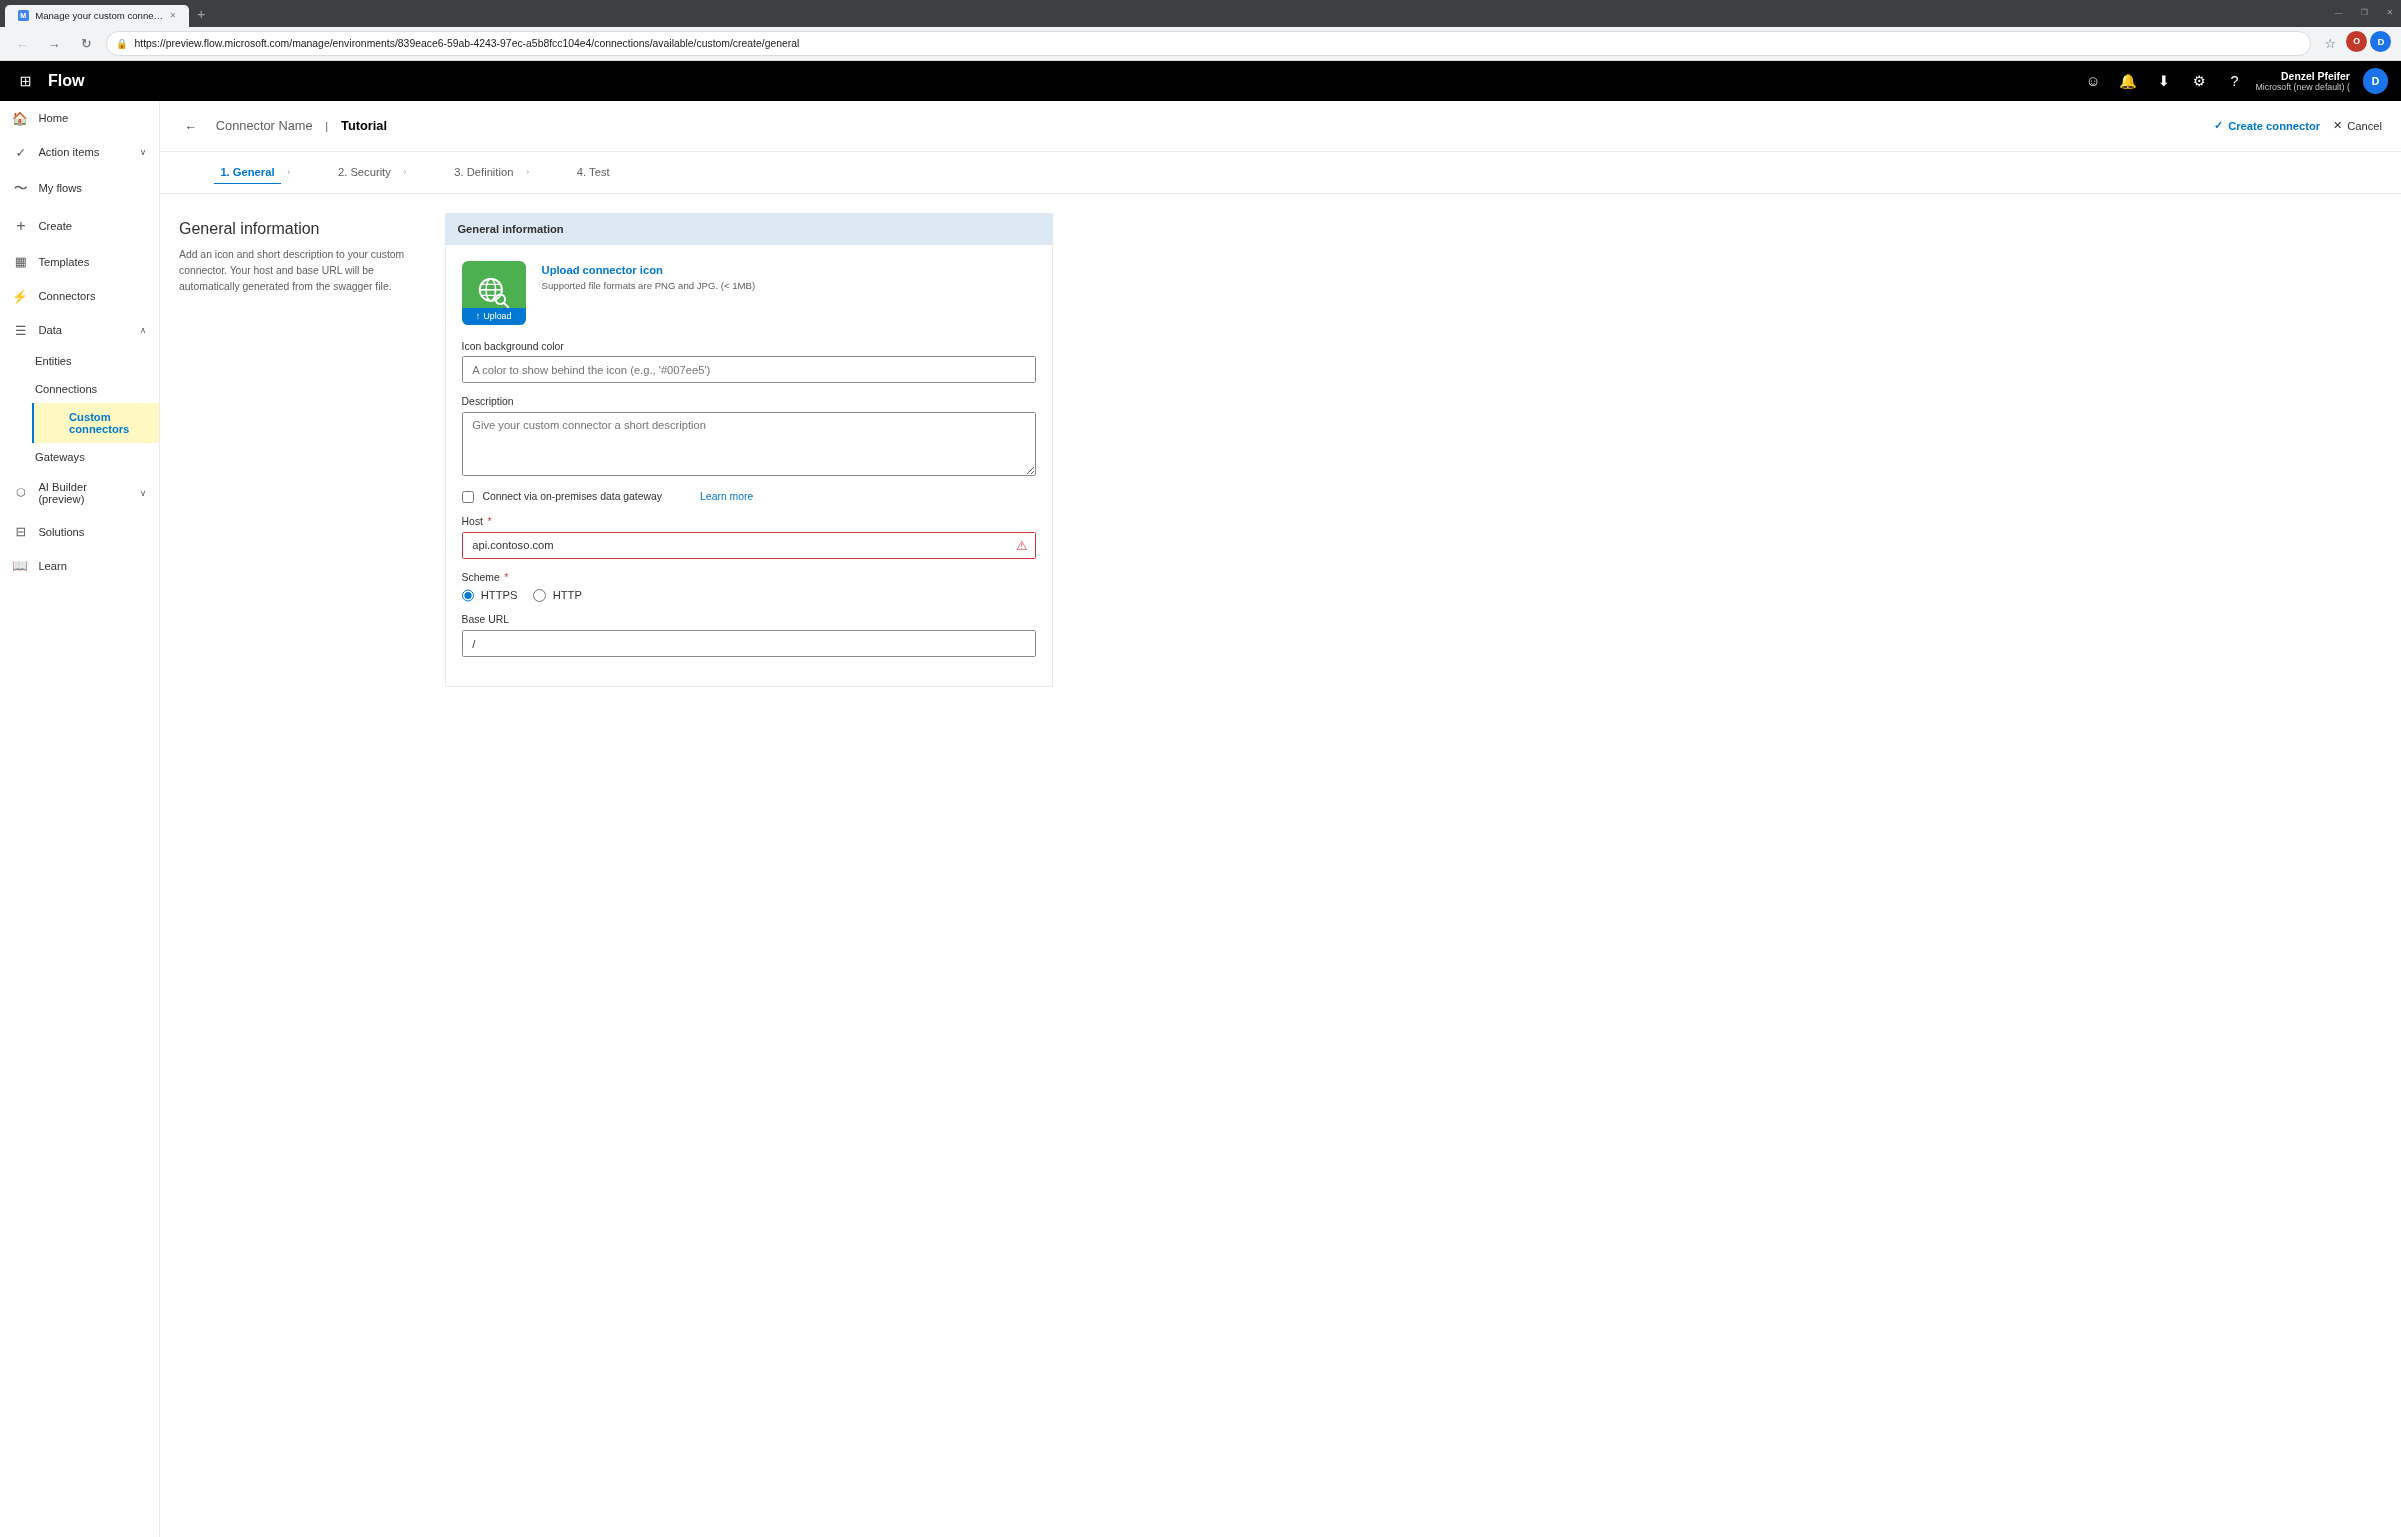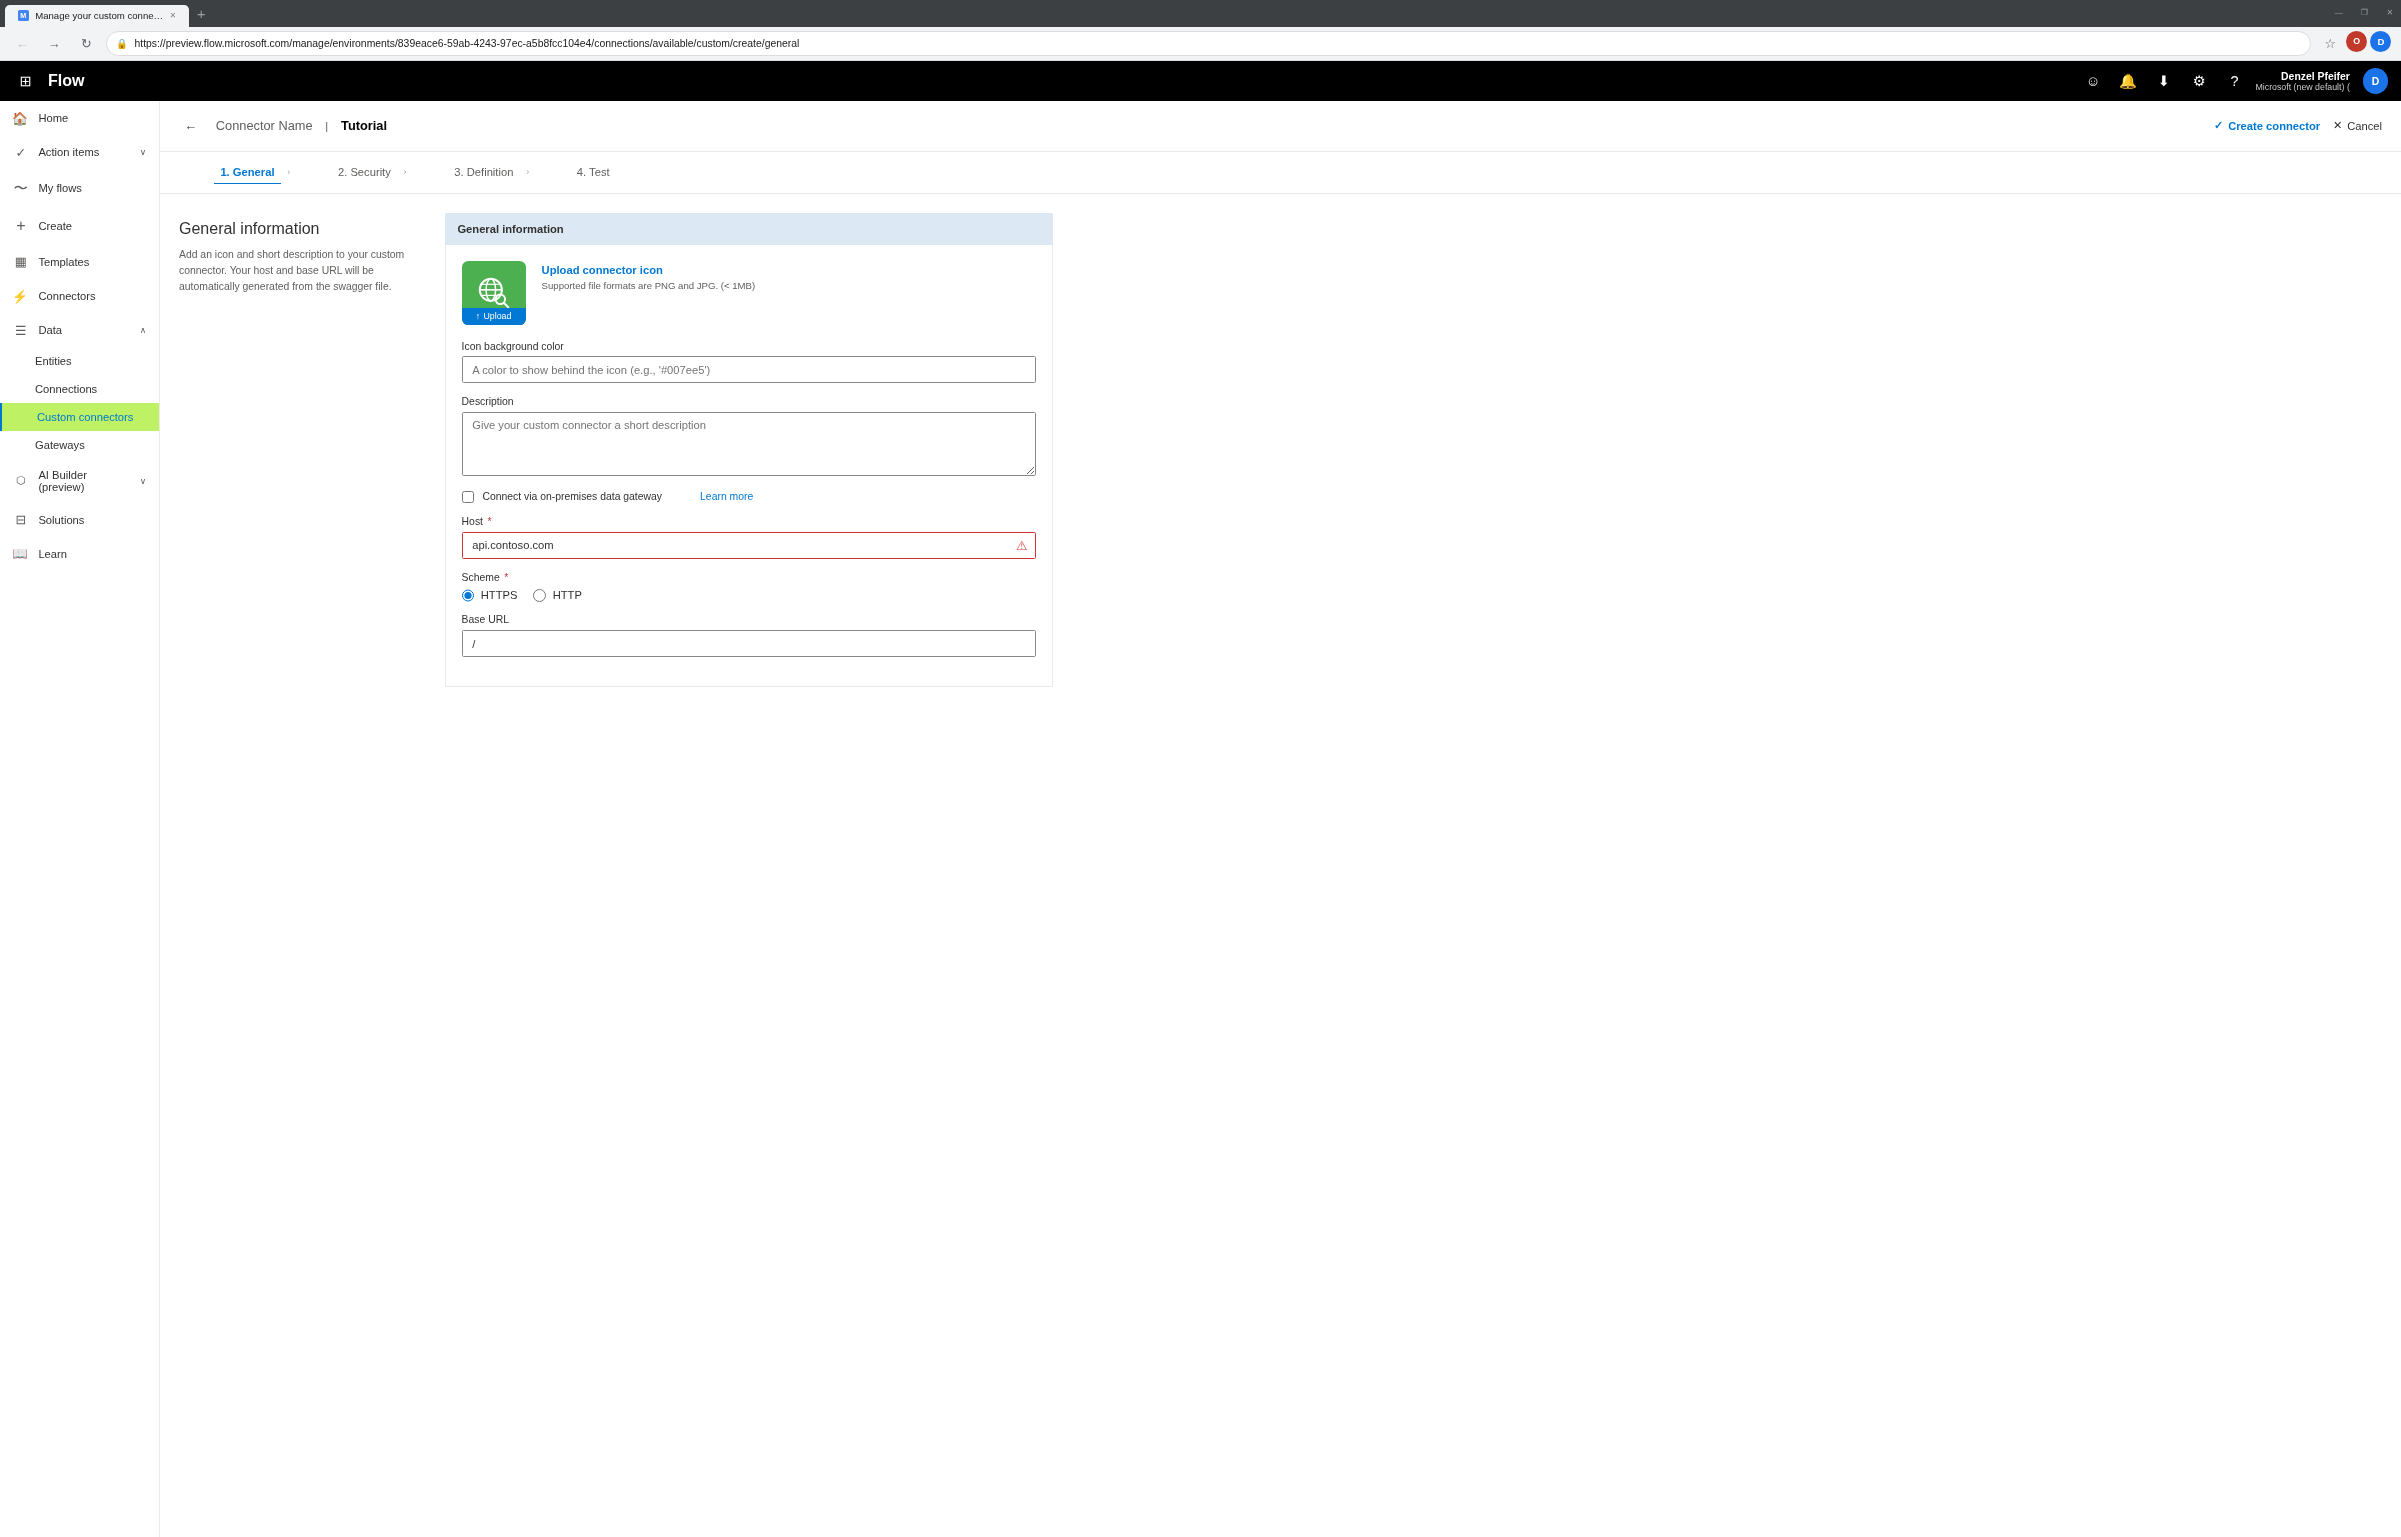--- a/index.html
+++ b/index.html
@@ -35,21 +35,21 @@
 
     
     .main-wrapper { display: flex; flex: 1; overflow: hidden; }
 
     
     .sidebar { width: 160px; background: white; border-right: 0.8px solid #edebe9; display: flex; flex-direction: column; overflow-y: auto; flex-shrink: 0; }
     .sidebar-item { display: flex; align-items: center; gap: 9.6px; padding: 9.6px 12.8px; cursor: pointer; color: #323130; font-size: 11.2px; position: relative; }
     .sidebar-item .item-icon { width: 16px; text-align: center; flex-shrink: 0; font-size: 12.8px; color: #605e5c; }
     .sidebar-item .chevron { margin-left: auto; font-size: 8.8px; color: #605e5c; }
     .sidebar-sub-item { display: flex; align-items: center; gap: 9.6px; padding: 8px 12.8px 8px 35px; cursor: pointer; color: #323130; font-size: 11.2px; }
-    .sidebar-sub-item.active { color: #0078d4; border-left: 2.4px solid #0078d4; background: #bef264; font-weight: 400; }
+    .sidebar-sub-item.active { color: #0078d4; border-left: 2.4px solid #0078d4; background: #fef9c3; font-weight: 700; margin-left: 32px; }
 
     
     .content-area { flex: 1; display: flex; flex-direction: column; overflow: hidden; background: white; }
 
     
     .content-header { display: flex; align-items: center; gap: 12.8px; padding: 12.8px 19px; border-bottom: 0.8px solid #edebe9; flex-shrink: 0; }
     .back-btn { color: #323130; cursor: pointer; font-size: 12.8px; width: 24px; height: 24px; display: flex; align-items: center; justify-content: center; border-radius: 1.6px; }
     .connector-name-label { color: #605e5c; font-size: 12.8px; }
     .page-title { font-size: 12.8px; font-weight: 600; color: #000000; }
     .header-actions { margin-left: auto; display: flex; align-items: center; gap: 12.8px; }

